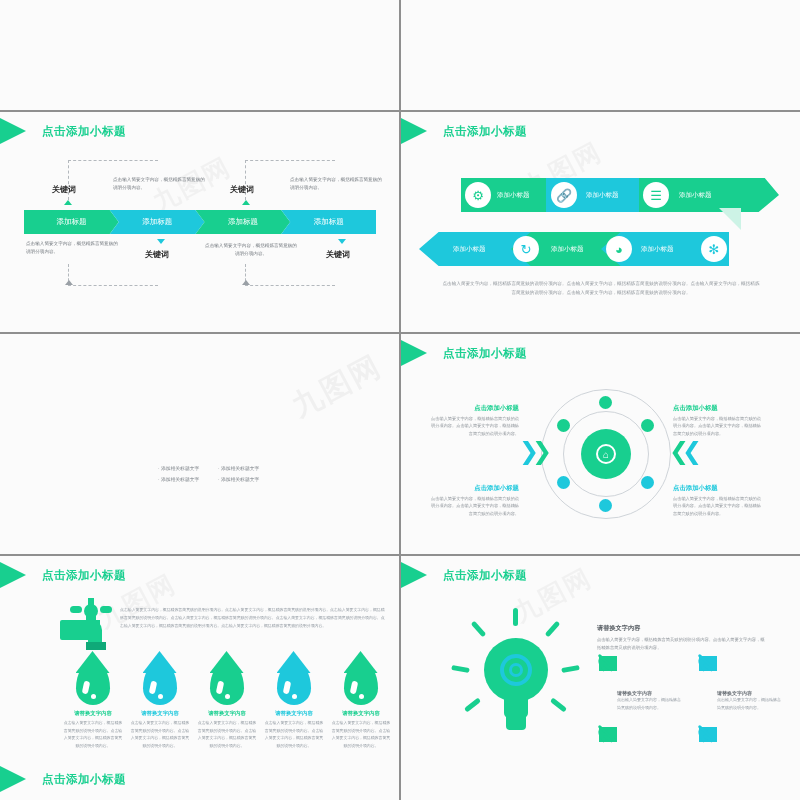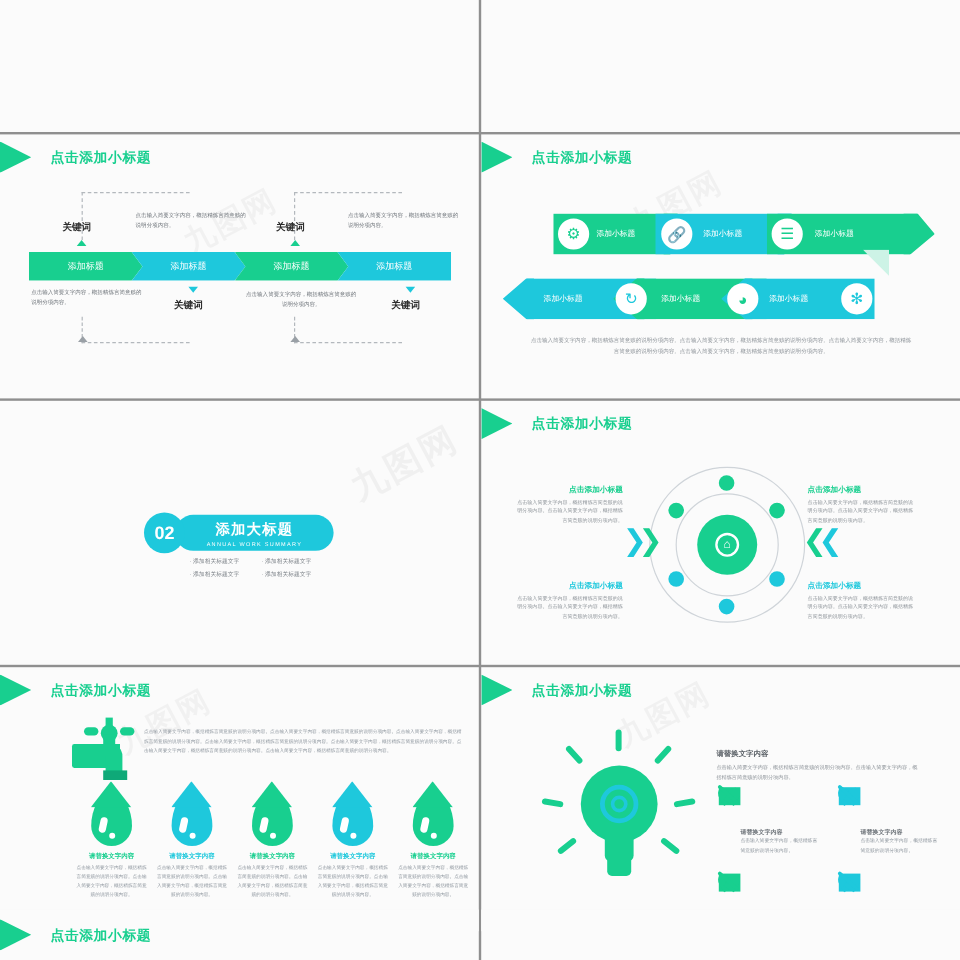--- a/index.html
+++ b/index.html
@@ -242,27 +242,20 @@
          clip-path:polygon(26px 0,100% 0,100% 100%,26px 100%,26px 116%,0 50%,26px -16%);">
       <span class="arwtext">添加小标题</span>
     </div>
     <div class="circ-ic" style="left:300px;top:124px;color:#1ec8dc;">✻</div>
 
     <div class="s4-foot">点击输入简要文字内容，概括精炼言简意赅的说明分项内容。点击输入简要文字内容，概括精炼言简意赅的说明分项内容。点击输入简要文字内容，概括精炼言简意赅的说明分项内容。点击输入简要文字内容，概括精炼言简意赅的说明分项内容。</div>
   </div>
 
   <div class="slide">
     <div class="wm">九图网</div>
-    <div class="sec-wrap">
-      <div class="sec-num">02</div>
-      <div class="sec-pill">
-        <div class="sec-cn">添加大标题</div>
-        <div class="sec-en">ANNUAL WORK SUMMARY</div>
-      </div>
-    </div>
     <div class="sec-bul">
       <span>· 添加相关标题文字</span>
       <span>· 添加相关标题文字</span>
       <span>· 添加相关标题文字</span>
       <span>· 添加相关标题文字</span>
     </div>
   </div>
 
   <div class="slide">
     <div class="hdr">

